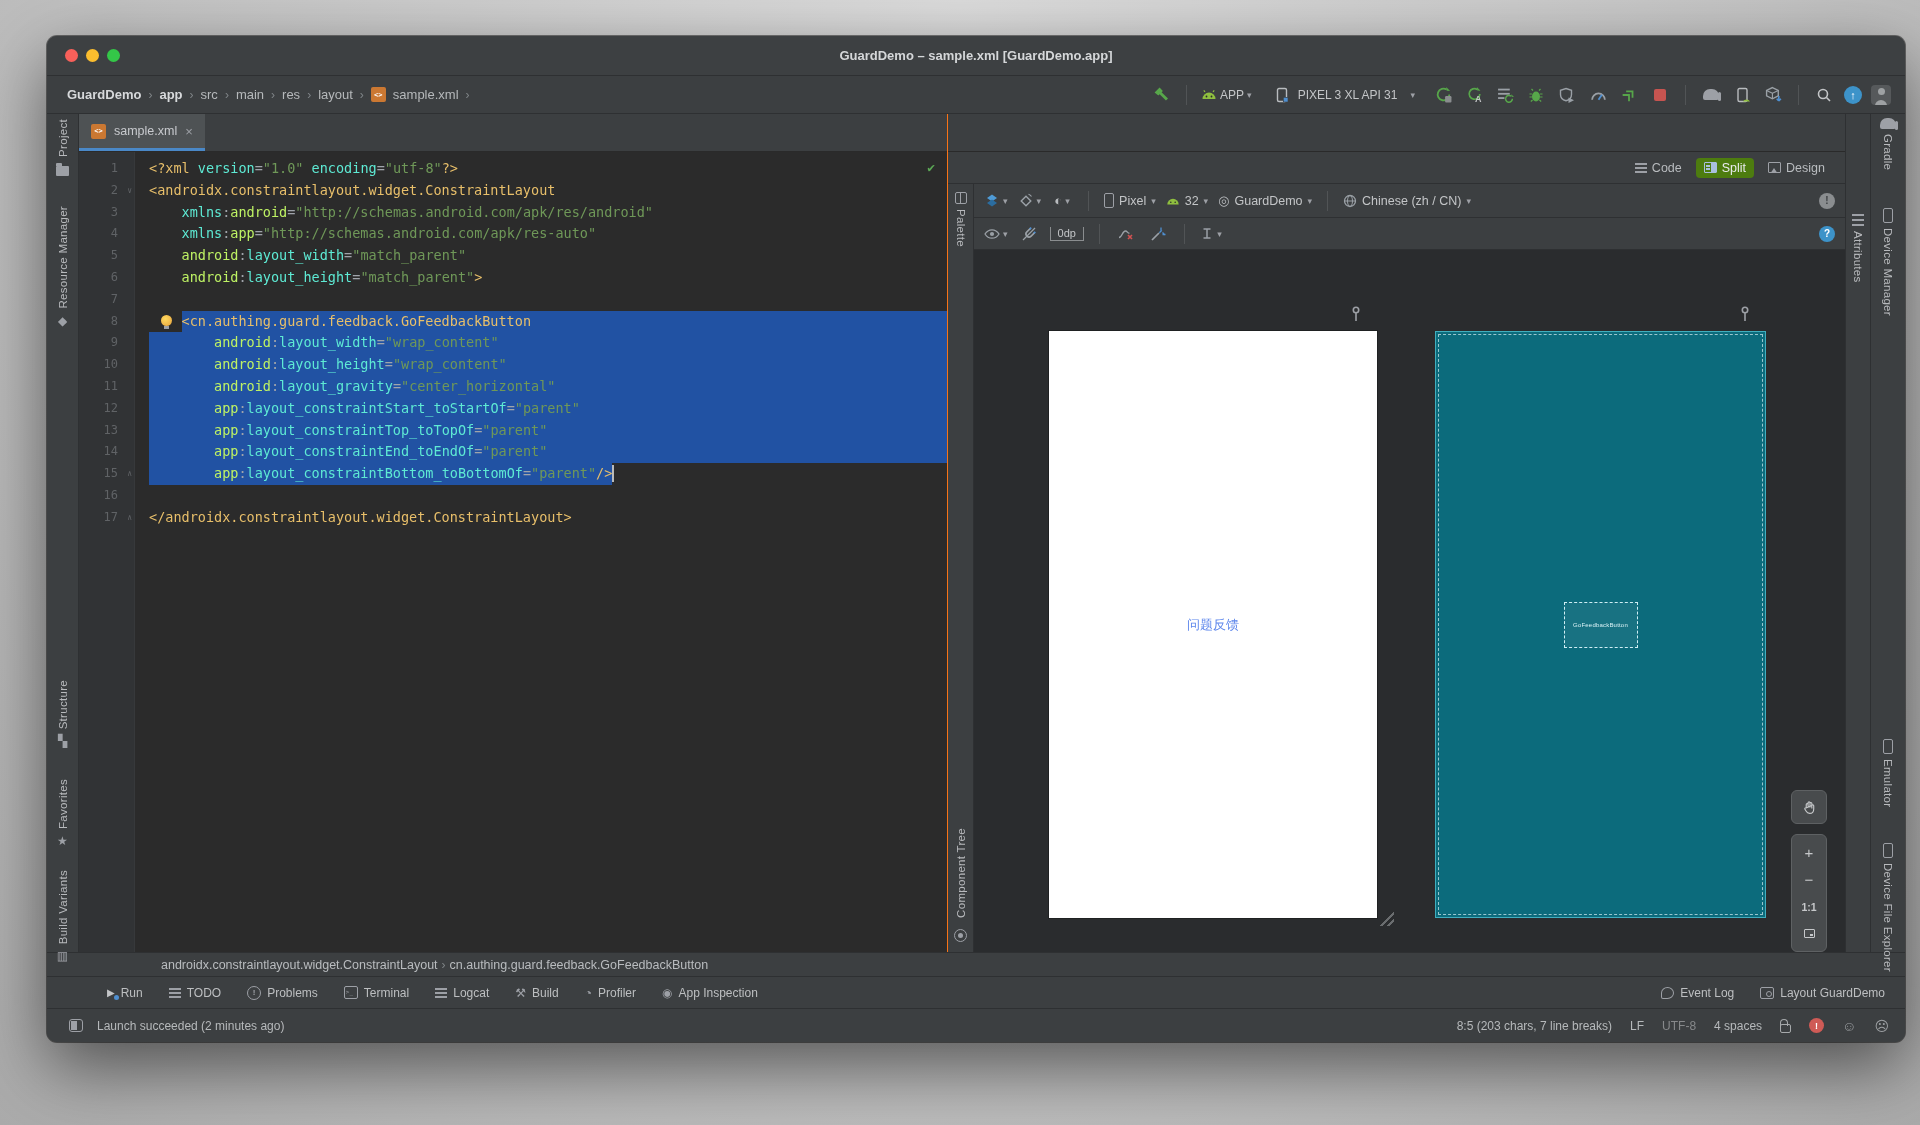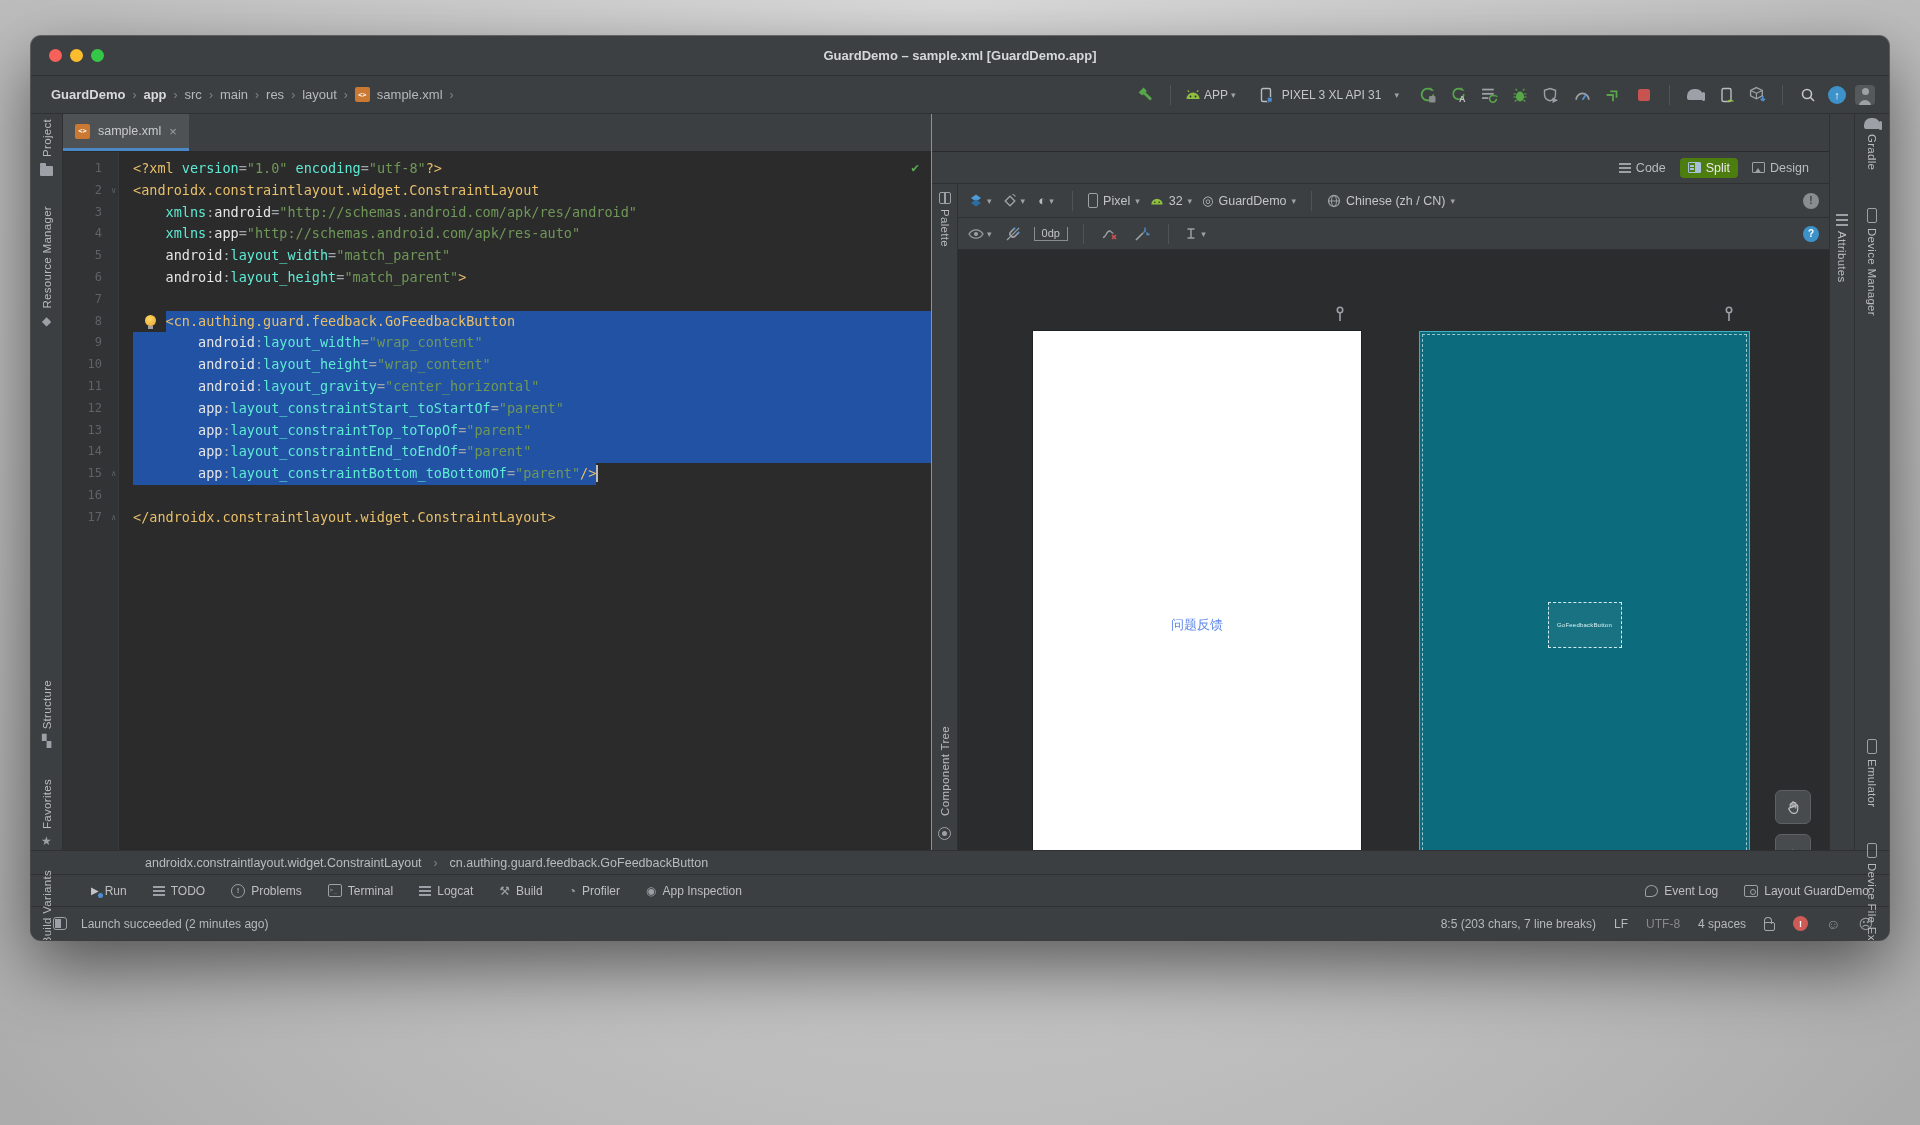--- a/index.html
+++ b/index.html
@@ -1,20 +1,20 @@
 <!DOCTYPE html>
 <html><head>
 <meta charset="utf-8">
 <style>
   * { margin:0; padding:0; box-sizing:border-box; }
   html,body { width:1920px; height:1125px; overflow:hidden; }
   body { background: radial-gradient(ellipse at 50% 0%, #dcdcdc 0%, #c3c3c3 60%, #ababab 100%);
          font-family:"Liberation Sans", sans-serif; }
 
-  .window { position:absolute; left:31px; top:36px; width:1858px; height:904px;
+  .window { position:absolute; left:47px; top:36px; width:1858px; height:1006px;
     background:#3c3f41; border-radius:10px; overflow:hidden;
     box-shadow:0 25px 70px rgba(0,0,0,.55), 0 0 0 1px rgba(0,0,0,.45);
     display:flex; flex-direction:column; }
 
   
   .titlebar { height:40px; background:#3d4042; border-bottom:1px solid #2e3032;
     display:flex; align-items:center; position:relative; flex:none; }
   .traffic { display:flex; gap:8px; margin-left:18px; }
   .tl { width:13px; height:13px; border-radius:50%; }
   .tl.red{background:#f8605a;} .tl.yellow{background:#fbbd2e;} .tl.green{background:#34c748;}
@@ -71,21 +71,21 @@
   .gl { height:21.8px; line-height:21.8px; text-align:right; padding-right:16px;
     color:#606366; font-size:12px; position:relative; }
   .fold { position:absolute; right:2px; top:0; font-size:8px; color:#606366; }
   .codecol { flex:1; padding-top:6px; padding-left:14px; overflow:hidden; }
   .ln { height:21.8px; line-height:21.8px; display:flex; white-space:pre; position:relative; }
   .ln span { white-space:pre; flex:none; }
   .sel-mid { background:#2152a3; }
   .selwrap { background:#2152a3; }
   .grow { flex:1 1 auto !important; }
   .caret { width:2px; height:17px; margin-top:2px; background:#bbbbbb; }
-  .c-t { color:#e8bf6a; } .c-a { color:#5eead4; } .c-n { color:#e5e5e5; }
+  .c-t { color:#e8bf6a; } .c-a { color:#5eead4; } .c-n { color:#bef264; }
   .c-s { color:#6f9858; } .c-p { color:#a0a4ab; } .c-w { color:#bfc1c7; }
   .bulb { position:absolute; left:12px; top:4px; width:11px; height:11px; border-radius:50%;
     background:radial-gradient(circle at 40% 35%, #ffd95e, #e8a33d); }
   .bulb::after { content:''; position:absolute; left:3px; bottom:-3px; width:5px; height:3px; background:#9da0a6; }
   .inspect-ok { position:absolute; top:8px; right:12px; color:#5ba855; font-size:13px; }
 
   
   .design-pane { flex:1; border-left:1px solid #f97316; display:flex; flex-direction:column; min-width:0; }
   .dp-tab-spacer { height:38px; background:#3c3f41; border-bottom:1px solid #2a2a2a; flex:none; }
   .dp-modes { height:32px; background:#3c3f41; border-bottom:1px solid #2e3032;
@@ -138,21 +138,21 @@
   .zoom-panel { position:absolute; right:18px; top:584px; width:36px; background:#484b4d;
     border:1px solid #5e6163; border-radius:6px; display:flex; flex-direction:column;
     align-items:center; padding:4px 0; }
   .zbtn { height:27px; width:100%; display:grid; place-items:center; color:#c6c8ca; font-size:15px; }
   .zbtn.ratio { font-size:10.5px; font-weight:bold; }
   .i-fit { width:11px; height:9px; border:1.5px solid #c6c8ca; border-radius:1px; position:relative; }
   .i-fit::after { content:''; position:absolute; right:1px; bottom:1px; width:3px; height:2px; background:#c6c8ca; }
 
   
   .code-breadcrumbs { height:24px; background:#3c3f41; border-top:1px solid #2e3032;
-    display:flex; align-items:center; gap:12px; padding-left:114px; font-size:12.5px; color:#b9bcbf; flex:none; }
+    display:flex; align-items:center; gap:4px; padding-left:114px; font-size:12.5px; color:#b9bcbf; flex:none; }
   .toolwindow-bar { height:32px; background:#3c3f41; border-top:1px solid #2e3032;
     display:flex; align-items:center; padding:0 20px 0 60px; flex:none; }
   .tw-left { display:flex; gap:26px; }
   .tw-right { margin-left:auto; display:flex; gap:26px; }
   .tw-item { display:inline-flex; align-items:center; gap:6px; font-size:12px; color:#bdbfc1; }
   .statusbar { height:34px; background:#3c3f41; border-top:1px solid #2e3032;
     display:flex; align-items:center; padding:0 16px 0 22px; font-size:12px; color:#b6b9bb; flex:none; }
   .sb-right { margin-left:auto; display:flex; align-items:center; gap:18px; }
   .dim { color:#87898b; }
   .sb-toggle { width:14px; height:13px; border:1.5px solid #9da0a6; border-radius:3px;

